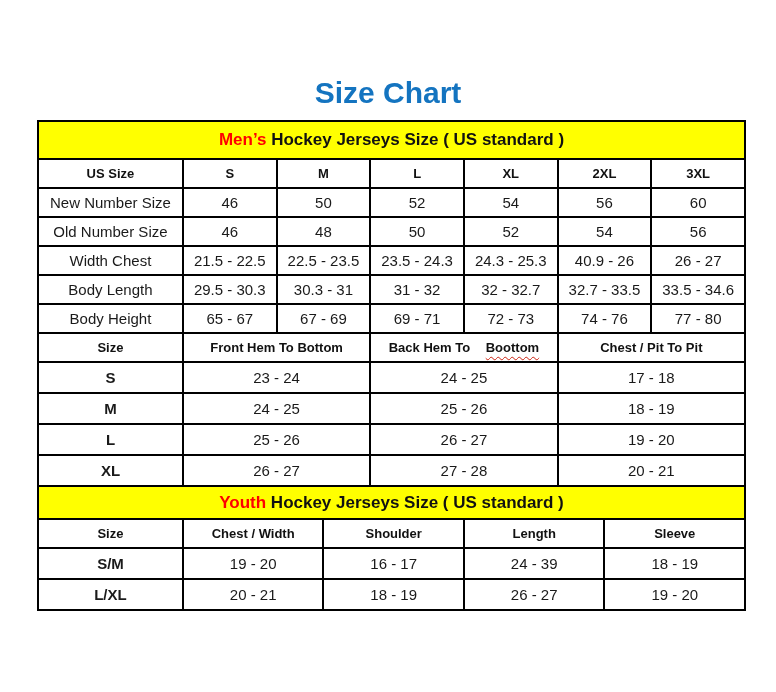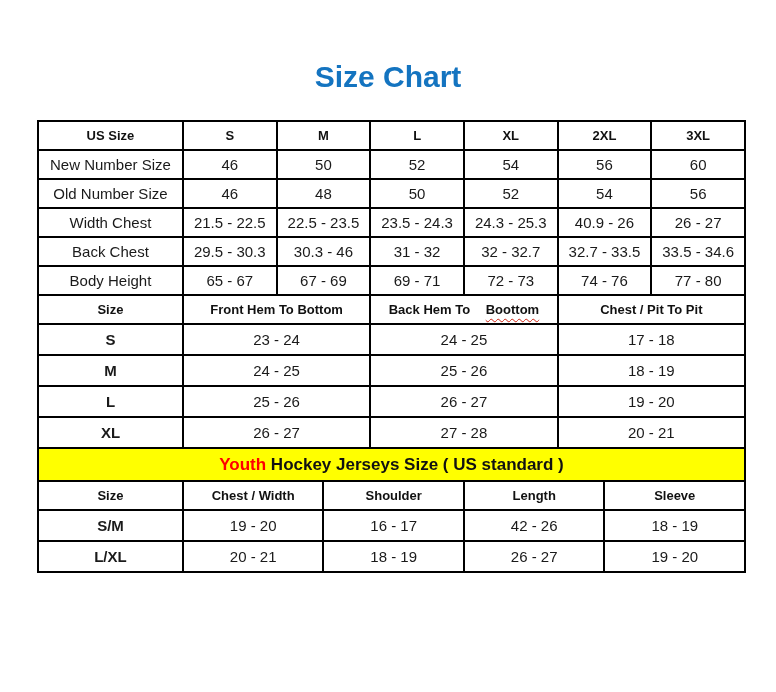--- a/index.html
+++ b/index.html
@@ -11,21 +11,21 @@
   }
   .page {
     position: relative;
     width: 776px;
     height: 692px;
     background: #ffffff;
     overflow: hidden;
   }
   .page-title {
     margin: 0;
-    padding-top: 60px;
+    padding-top: 76px;
     height: 58px;
     text-align: center;
     font-size: 30px;
     font-weight: bold;
     color: #1474c0;
     letter-spacing: 0px;
   }
   .chart-wrap {
     position: absolute;
     left: 37px;
@@ -101,20 +101,23 @@
         <col style="width:20.5%">
           <col style="width:13.25%">
           <col style="width:13.25%">
           <col style="width:13.25%">
           <col style="width:13.25%">
           <col style="width:13.25%">
           <col style="width:13.25%">
       </colgroup>
       <tbody>
       <tr>
+        <td class="band-cell" colspan="7"><span class="band-highlight">Men’s</span><span> Hockey Jerseys Size ( US standard )</span></td>
+      </tr>
+      <tr>
         <th class="col-header">US Size</th>
         <th class="col-header">S</th>
         <th class="col-header">M</th>
         <th class="col-header">L</th>
         <th class="col-header">XL</th>
         <th class="col-header">2XL</th>
         <th class="col-header">3XL</th>
       </tr>
       <tr>
         <td class="row-label">New Number Size</td>
@@ -137,23 +140,23 @@
       <tr>
         <td class="row-label">Width Chest</td>
         <td class="val-cell">21.5 - 22.5</td>
         <td class="val-cell">22.5 - 23.5</td>
         <td class="val-cell">23.5 - 24.3</td>
         <td class="val-cell">24.3 - 25.3</td>
         <td class="val-cell">40.9 - 26</td>
         <td class="val-cell">26 - 27</td>
       </tr>
       <tr>
-        <td class="row-label">Back Chest</td>
+        <td class="row-label">Body Length</td>
         <td class="val-cell">29.5 - 30.3</td>
-        <td class="val-cell">30.3 - 46</td>
+        <td class="val-cell">30.3 - 31</td>
         <td class="val-cell">31 - 32</td>
         <td class="val-cell">32 - 32.7</td>
         <td class="val-cell">32.7 - 33.5</td>
         <td class="val-cell">33.5 - 34.6</td>
       </tr>
       <tr>
         <td class="row-label">Body Height</td>
         <td class="val-cell">65 - 67</td>
         <td class="val-cell">67 - 69</td>
         <td class="val-cell">69 - 71</td>
@@ -221,21 +224,21 @@
         <th class="col-header">Size</th>
         <th class="col-header">Chest / Width</th>
         <th class="col-header">Shoulder</th>
         <th class="col-header">Length</th>
         <th class="col-header">Sleeve</th>
       </tr>
       <tr class="youth-row">
         <td class="row-label bold">S/M</td>
         <td class="val-cell">19 - 20</td>
         <td class="val-cell">16 - 17</td>
-        <td class="val-cell">42 - 26</td>
+        <td class="val-cell">24 - 39</td>
         <td class="val-cell">18 - 19</td>
       </tr>
       <tr class="youth-row">
         <td class="row-label bold">L/XL</td>
         <td class="val-cell">20 - 21</td>
         <td class="val-cell">18 - 19</td>
         <td class="val-cell">26 - 27</td>
         <td class="val-cell">19 - 20</td>
       </tr>
       </tbody>

